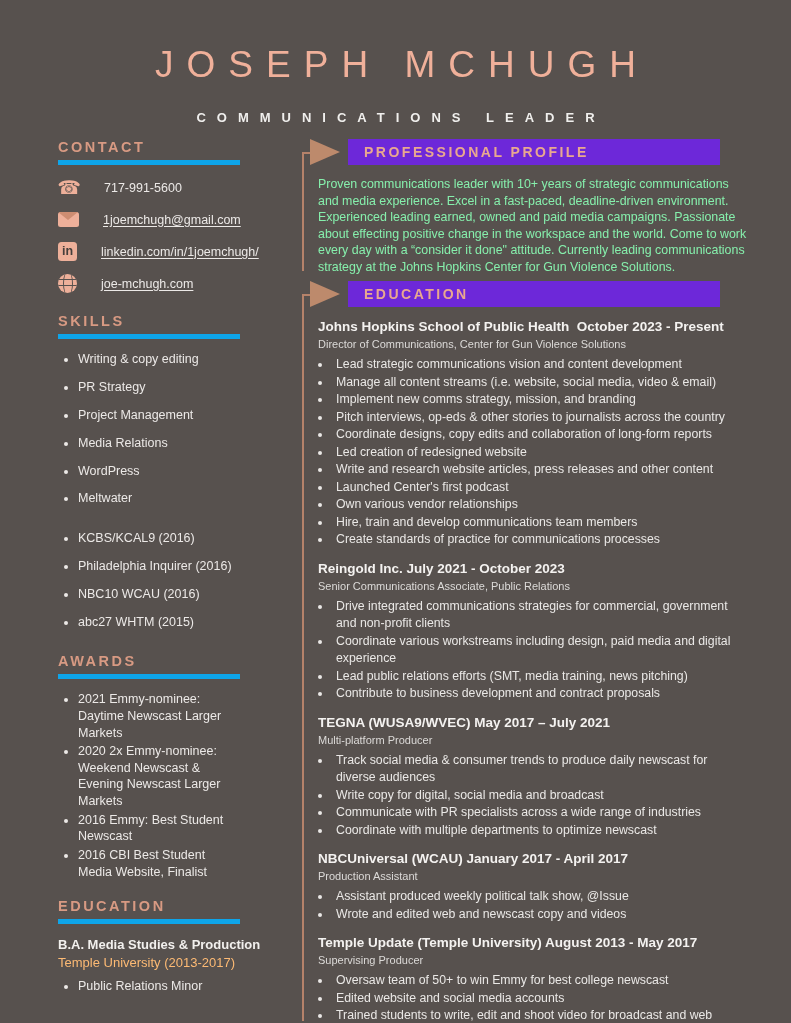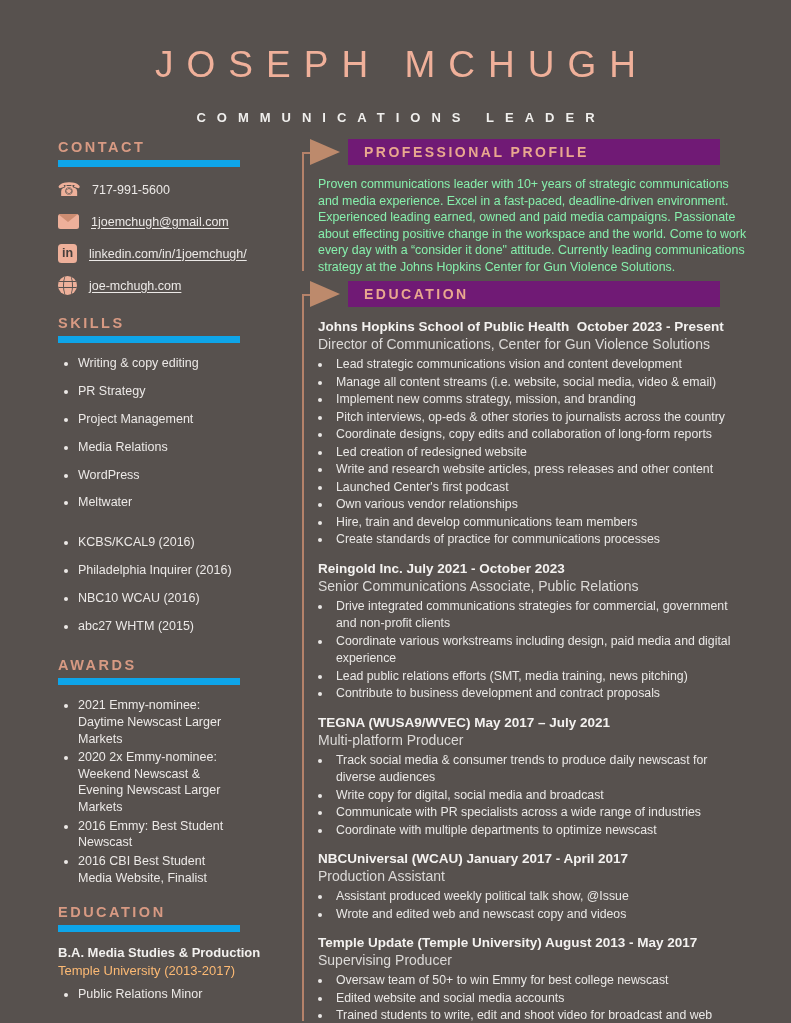--- a/index.html
+++ b/index.html
@@ -18,24 +18,24 @@
   }
   .hdr .subtitle {
     margin-top:24px; font-size:13px; font-weight:600; letter-spacing:11px;
     padding-left:11px; color:#f0efed;
   }
 
   
   .left { position:absolute; left:58px; top:139px; width:220px; }
   .sideh {
     font-size:14.5px; font-weight:700; letter-spacing:2.5px; color:#d89a83;
-    border-bottom:7px solid #0ea5e9; padding-bottom:5px; width:182px;
+    border-bottom:5px solid #0ea5e9; padding-bottom:5px; width:182px;
     margin-bottom:12px;
   }
-  .citem { display:flex; align-items:center; gap:12px; margin-bottom:11px; min-height:21px; }
+  .citem { display:flex; align-items:center; gap:24px; margin-bottom:11px; min-height:21px; }
   .cicon { display:inline-flex; width:22px; justify-content:center; align-items:center; flex:0 0 auto; }
   .ctext { font-size:12.5px; color:#ece9e7; }
   .ctext[data-underline="true"] { text-decoration:underline; text-underline-offset:2px; }
 
   [data-name="phone-icon"]::before { content:'\260E'; }
   [data-name="phone-icon"] { font-family:"DejaVu Sans",sans-serif; color:#eeb09a; font-size:19px; line-height:1; }
   [data-name="email-icon"] { width:21px; height:15px; background:#eeb09a; border-radius:2.5px; position:relative; overflow:hidden; }
   [data-name="email-icon"]::before { content:''; position:absolute; left:0; top:0;
     border-left:10.5px solid transparent; border-right:10.5px solid transparent; border-top:8px solid #cd8d72; }
   [data-name="linkedin-icon"] { width:19px; height:19px; background:#eeb09a; border-radius:3.5px;
@@ -69,32 +69,32 @@
   .rsec::before { 
     content:''; position:absolute; left:2px; top:13px; bottom:4px; width:7px;
     border-left:2px solid #b5826a; border-top:2px solid #b5826a;
   }
   .arrow {
     position:absolute; left:10px; top:0; width:0; height:0;
     border-top:13px solid transparent; border-bottom:13px solid transparent;
     border-left:30px solid #bd8a6c;
   }
   .secbar {
-    margin-left:48px; width:372px; height:26px; background:#701a75;
+    margin-left:48px; width:372px; height:26px; background:#6d28d9;
     display:flex; align-items:center; padding-left:16px;
     color:#e9a88f; font-weight:700; font-size:14px; letter-spacing:2.5px;
   }
   .profile-text {
     margin:11px 0 6px 18px; width:433px;
     font-size:12.4px; line-height:16.5px; color:#86efac;
   }
   .expsec { margin-top:6px; }
   .job { margin-left:18px; margin-top:12px; }
   .job-title { font-size:13.5px; font-weight:700; color:#f4f2f0; line-height:16px; white-space:pre-wrap; }
-  .job-role  { font-size:14px; color:#dcdad8; line-height:16px; margin-top:1px; }
+  .job-role  { font-size:11px; color:#dcdad8; line-height:16px; margin-top:1px; }
   .job ul { margin-top:4px; padding-left:14px; list-style:disc; }
   .job li { font-size:12.3px; line-height:17.5px; color:#eae8e6; padding-left:4px; }
 </style>
 </head>
 <body>
 
 <div class="page" data-name="resume-page">
 
   <div class="hdr" data-name="header">
     <h1 data-name="person-name">JOSEPH MCHUGH</h1>

